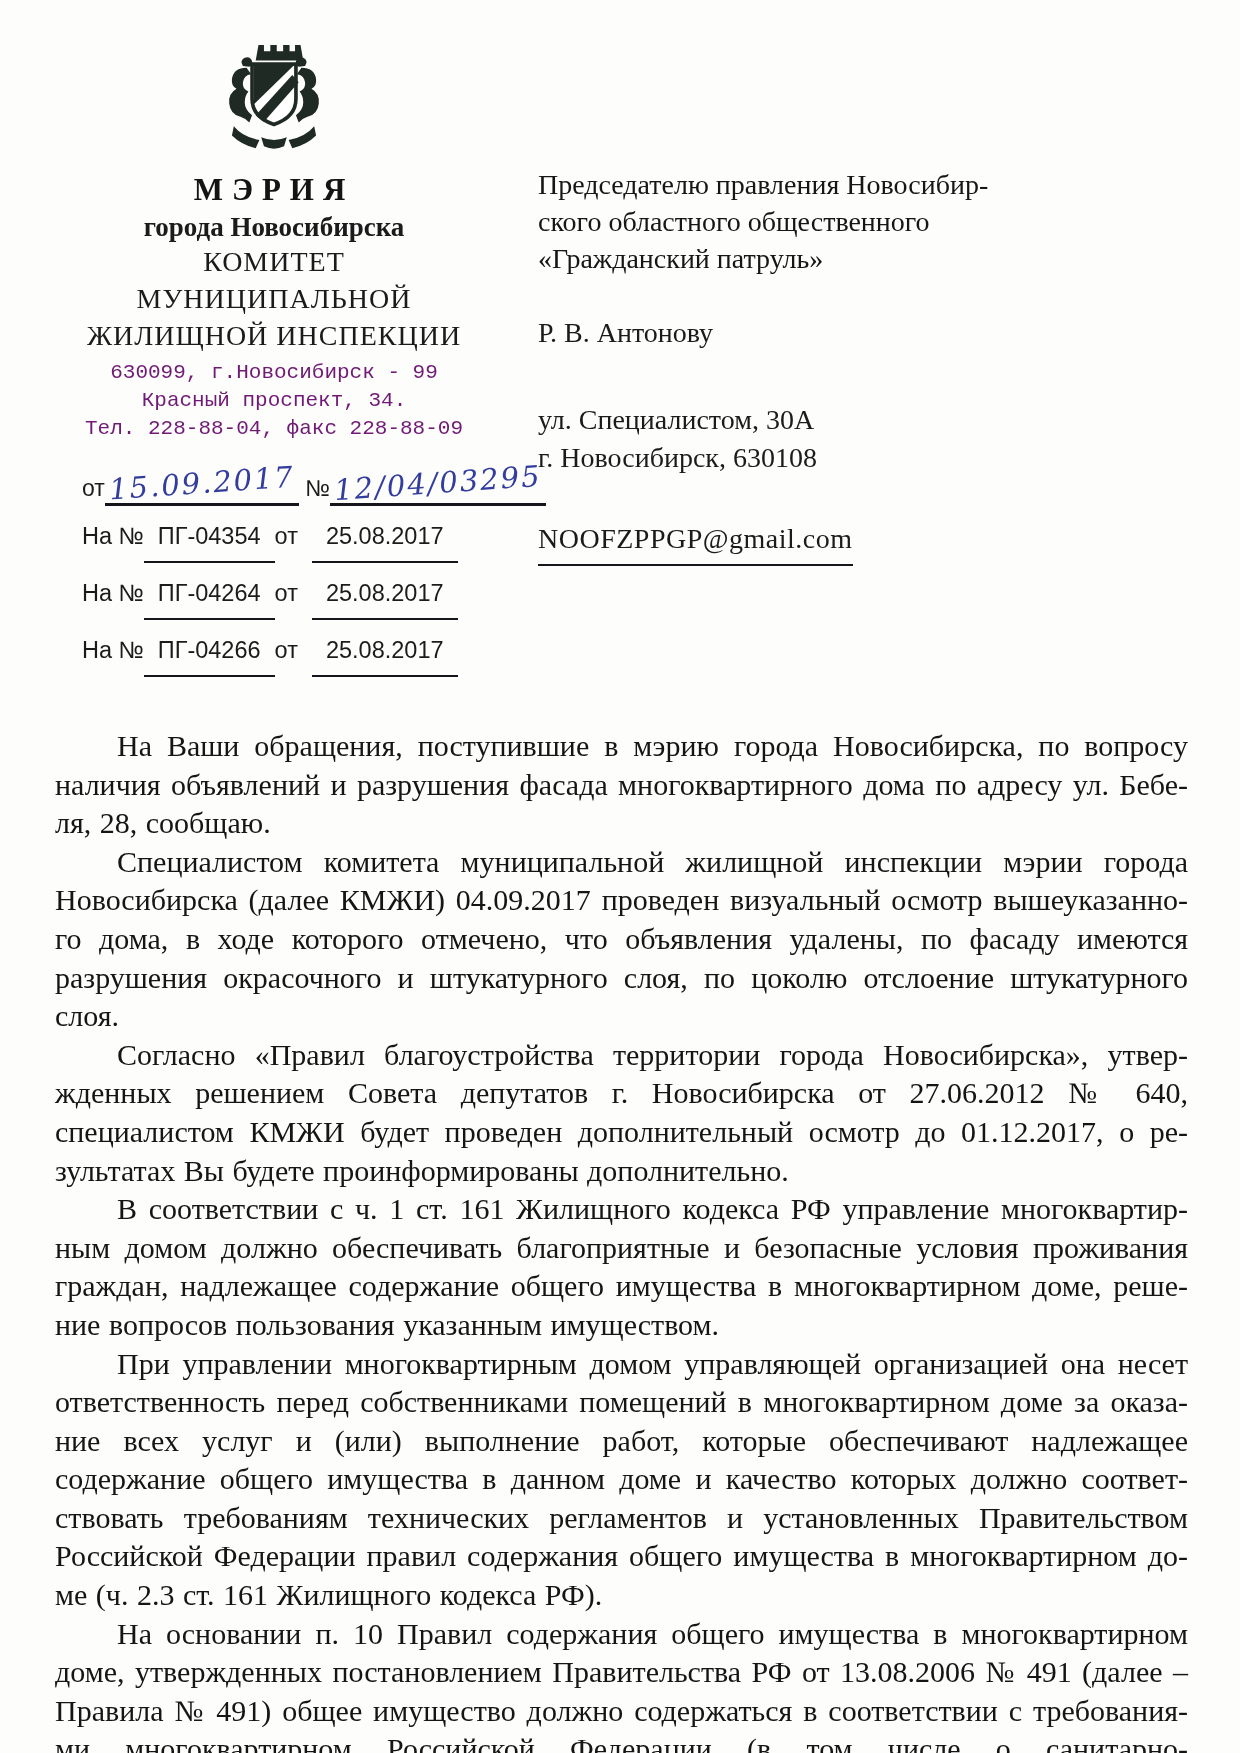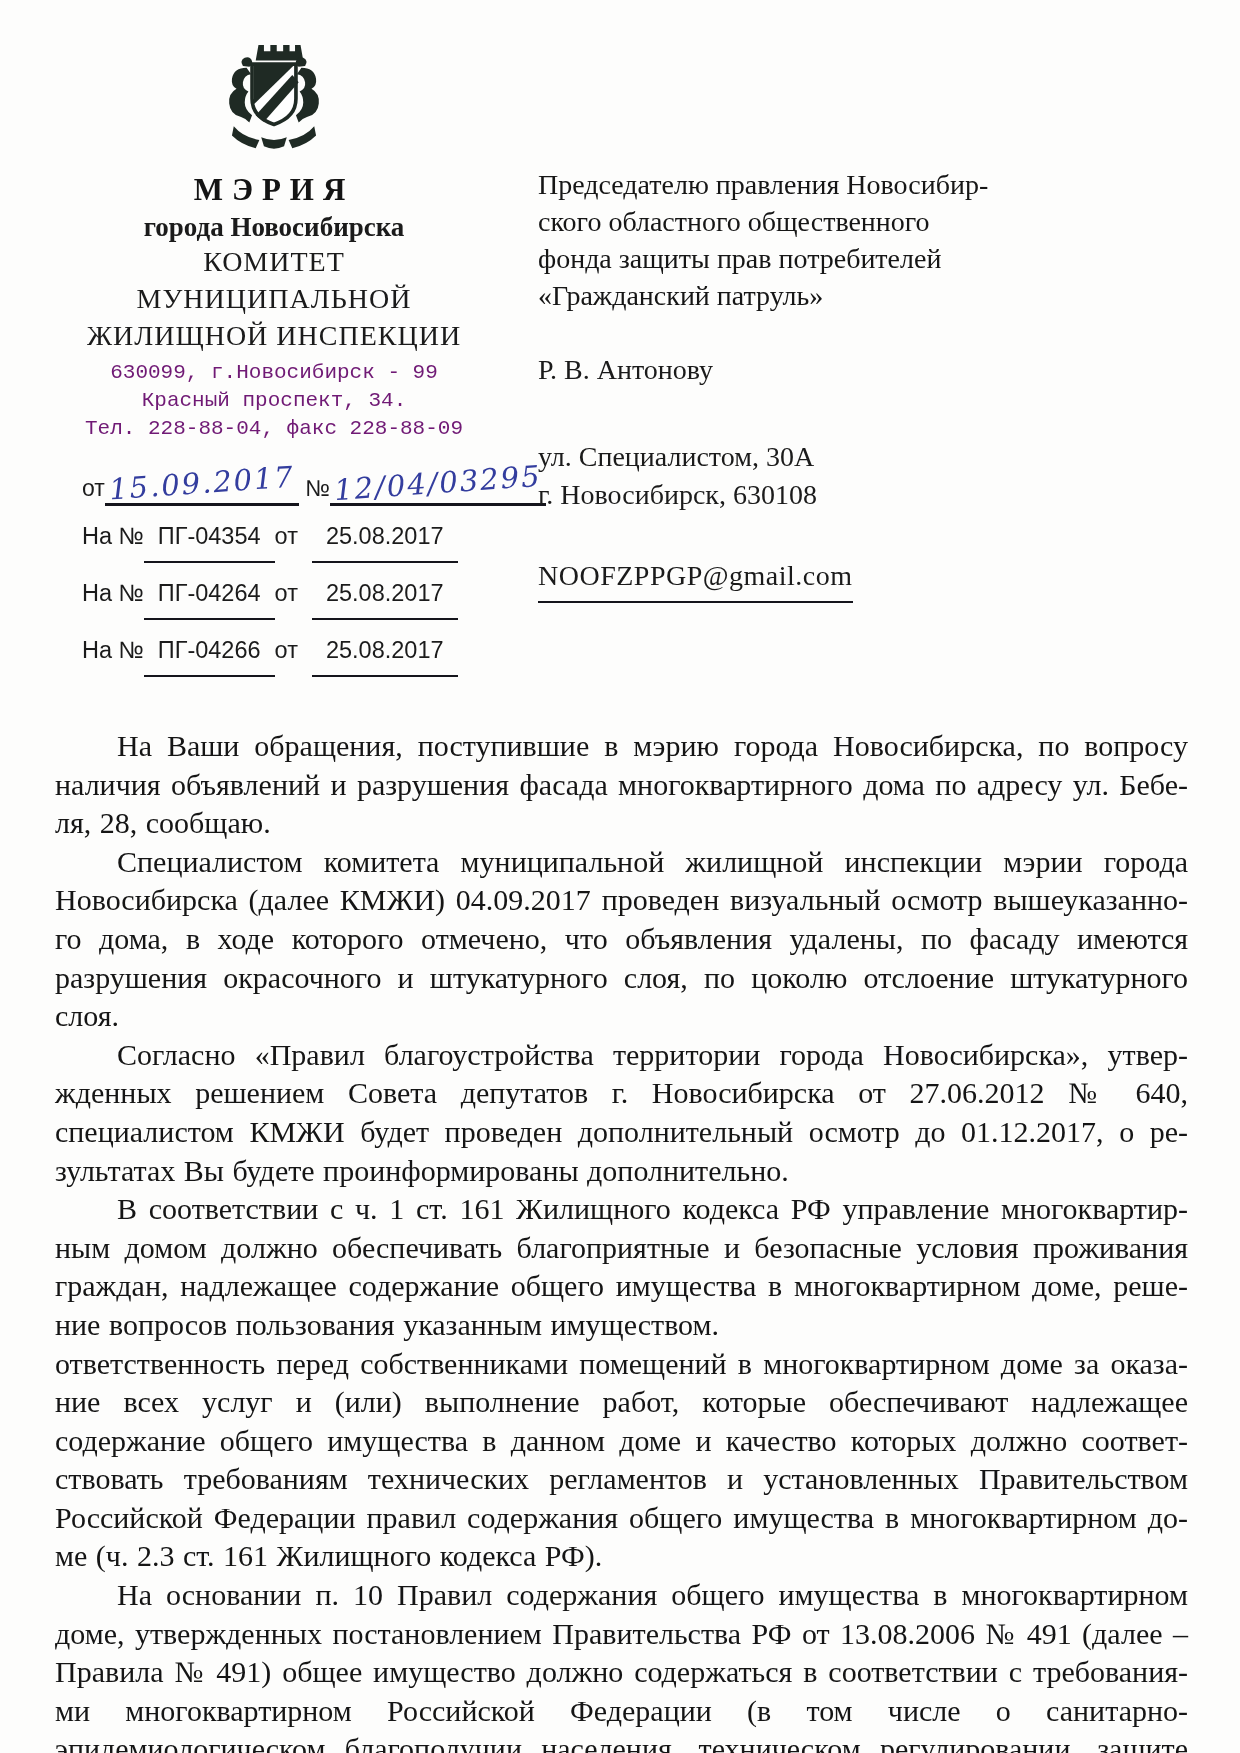--- a/index.html
+++ b/index.html
@@ -166,21 +166,20 @@
         <span>На №</span><span class="uline">ПГ-04264</span><span>от</span><span class="gap"></span><span class="uline">25.08.2017</span>
       </div>
       <div class="na-row">
         <span>На №</span><span class="uline">ПГ-04266</span><span>от</span><span class="gap"></span><span class="uline">25.08.2017</span>
       </div>
     </div>
 
     <div class="right-col">
       <div class="recipient-line">Председателю правления Новосибир-</div>
       <div class="recipient-line">ского областного общественного</div>
-      <div class="recipient-line">фонда защиты прав потребителей</div>
       <div class="recipient-line">«Гражданский патруль»</div>
       <div class="recipient-name">Р. В. Антонову</div>
       <div class="recipient-addr">
         <div>ул. Специалистом, 30А</div>
         <div>г. Новосибирск, 630108</div>
       </div>
       <div class="recipient-email">NOOFZPPGP@gmail.com</div>
     </div>
   </div>
 
@@ -194,20 +193,21 @@
       <div class="body-line">разрушения окрасочного и штукатурного слоя, по цоколю отслоение штукатурного</div>
       <div class="body-line last">слоя.</div>
       <div class="body-line first">Согласно «Правил благоустройства территории города Новосибирска», утвер-</div>
       <div class="body-line">жденных решением Совета депутатов г. Новосибирска от 27.06.2012 № 640,</div>
       <div class="body-line">специалистом КМЖИ будет проведен дополнительный осмотр до 01.12.2017, о ре-</div>
       <div class="body-line last">зультатах Вы будете проинформированы дополнительно.</div>
       <div class="body-line first">В соответствии с ч. 1 ст. 161 Жилищного кодекса РФ управление многоквартир-</div>
       <div class="body-line">ным домом должно обеспечивать благоприятные и безопасные условия проживания</div>
       <div class="body-line">граждан, надлежащее содержание общего имущества в многоквартирном доме, реше-</div>
       <div class="body-line last">ние вопросов пользования указанным имуществом.</div>
+      <div class="body-line first">При управлении многоквартирным домом управляющей организацией она несет</div>
       <div class="body-line">ответственность перед собственниками помещений в многоквартирном доме за оказа-</div>
       <div class="body-line">ние всех услуг и (или) выполнение работ, которые обеспечивают надлежащее</div>
       <div class="body-line">содержание общего имущества в данном доме и качество которых должно соответ-</div>
       <div class="body-line">ствовать требованиям технических регламентов и установленных Правительством</div>
       <div class="body-line">Российской Федерации правил содержания общего имущества в многоквартирном до-</div>
       <div class="body-line last">ме (ч. 2.3 ст. 161 Жилищного кодекса РФ).</div>
       <div class="body-line first">На основании п. 10 Правил содержания общего имущества в многоквартирном</div>
       <div class="body-line">доме, утвержденных постановлением Правительства РФ от 13.08.2006  № 491 (далее –</div>
       <div class="body-line">Правила № 491) общее имущество должно содержаться в соответствии с требования-</div>
       <div class="body-line">ми многоквартирном Российской Федерации (в том числе о санитарно-</div>

